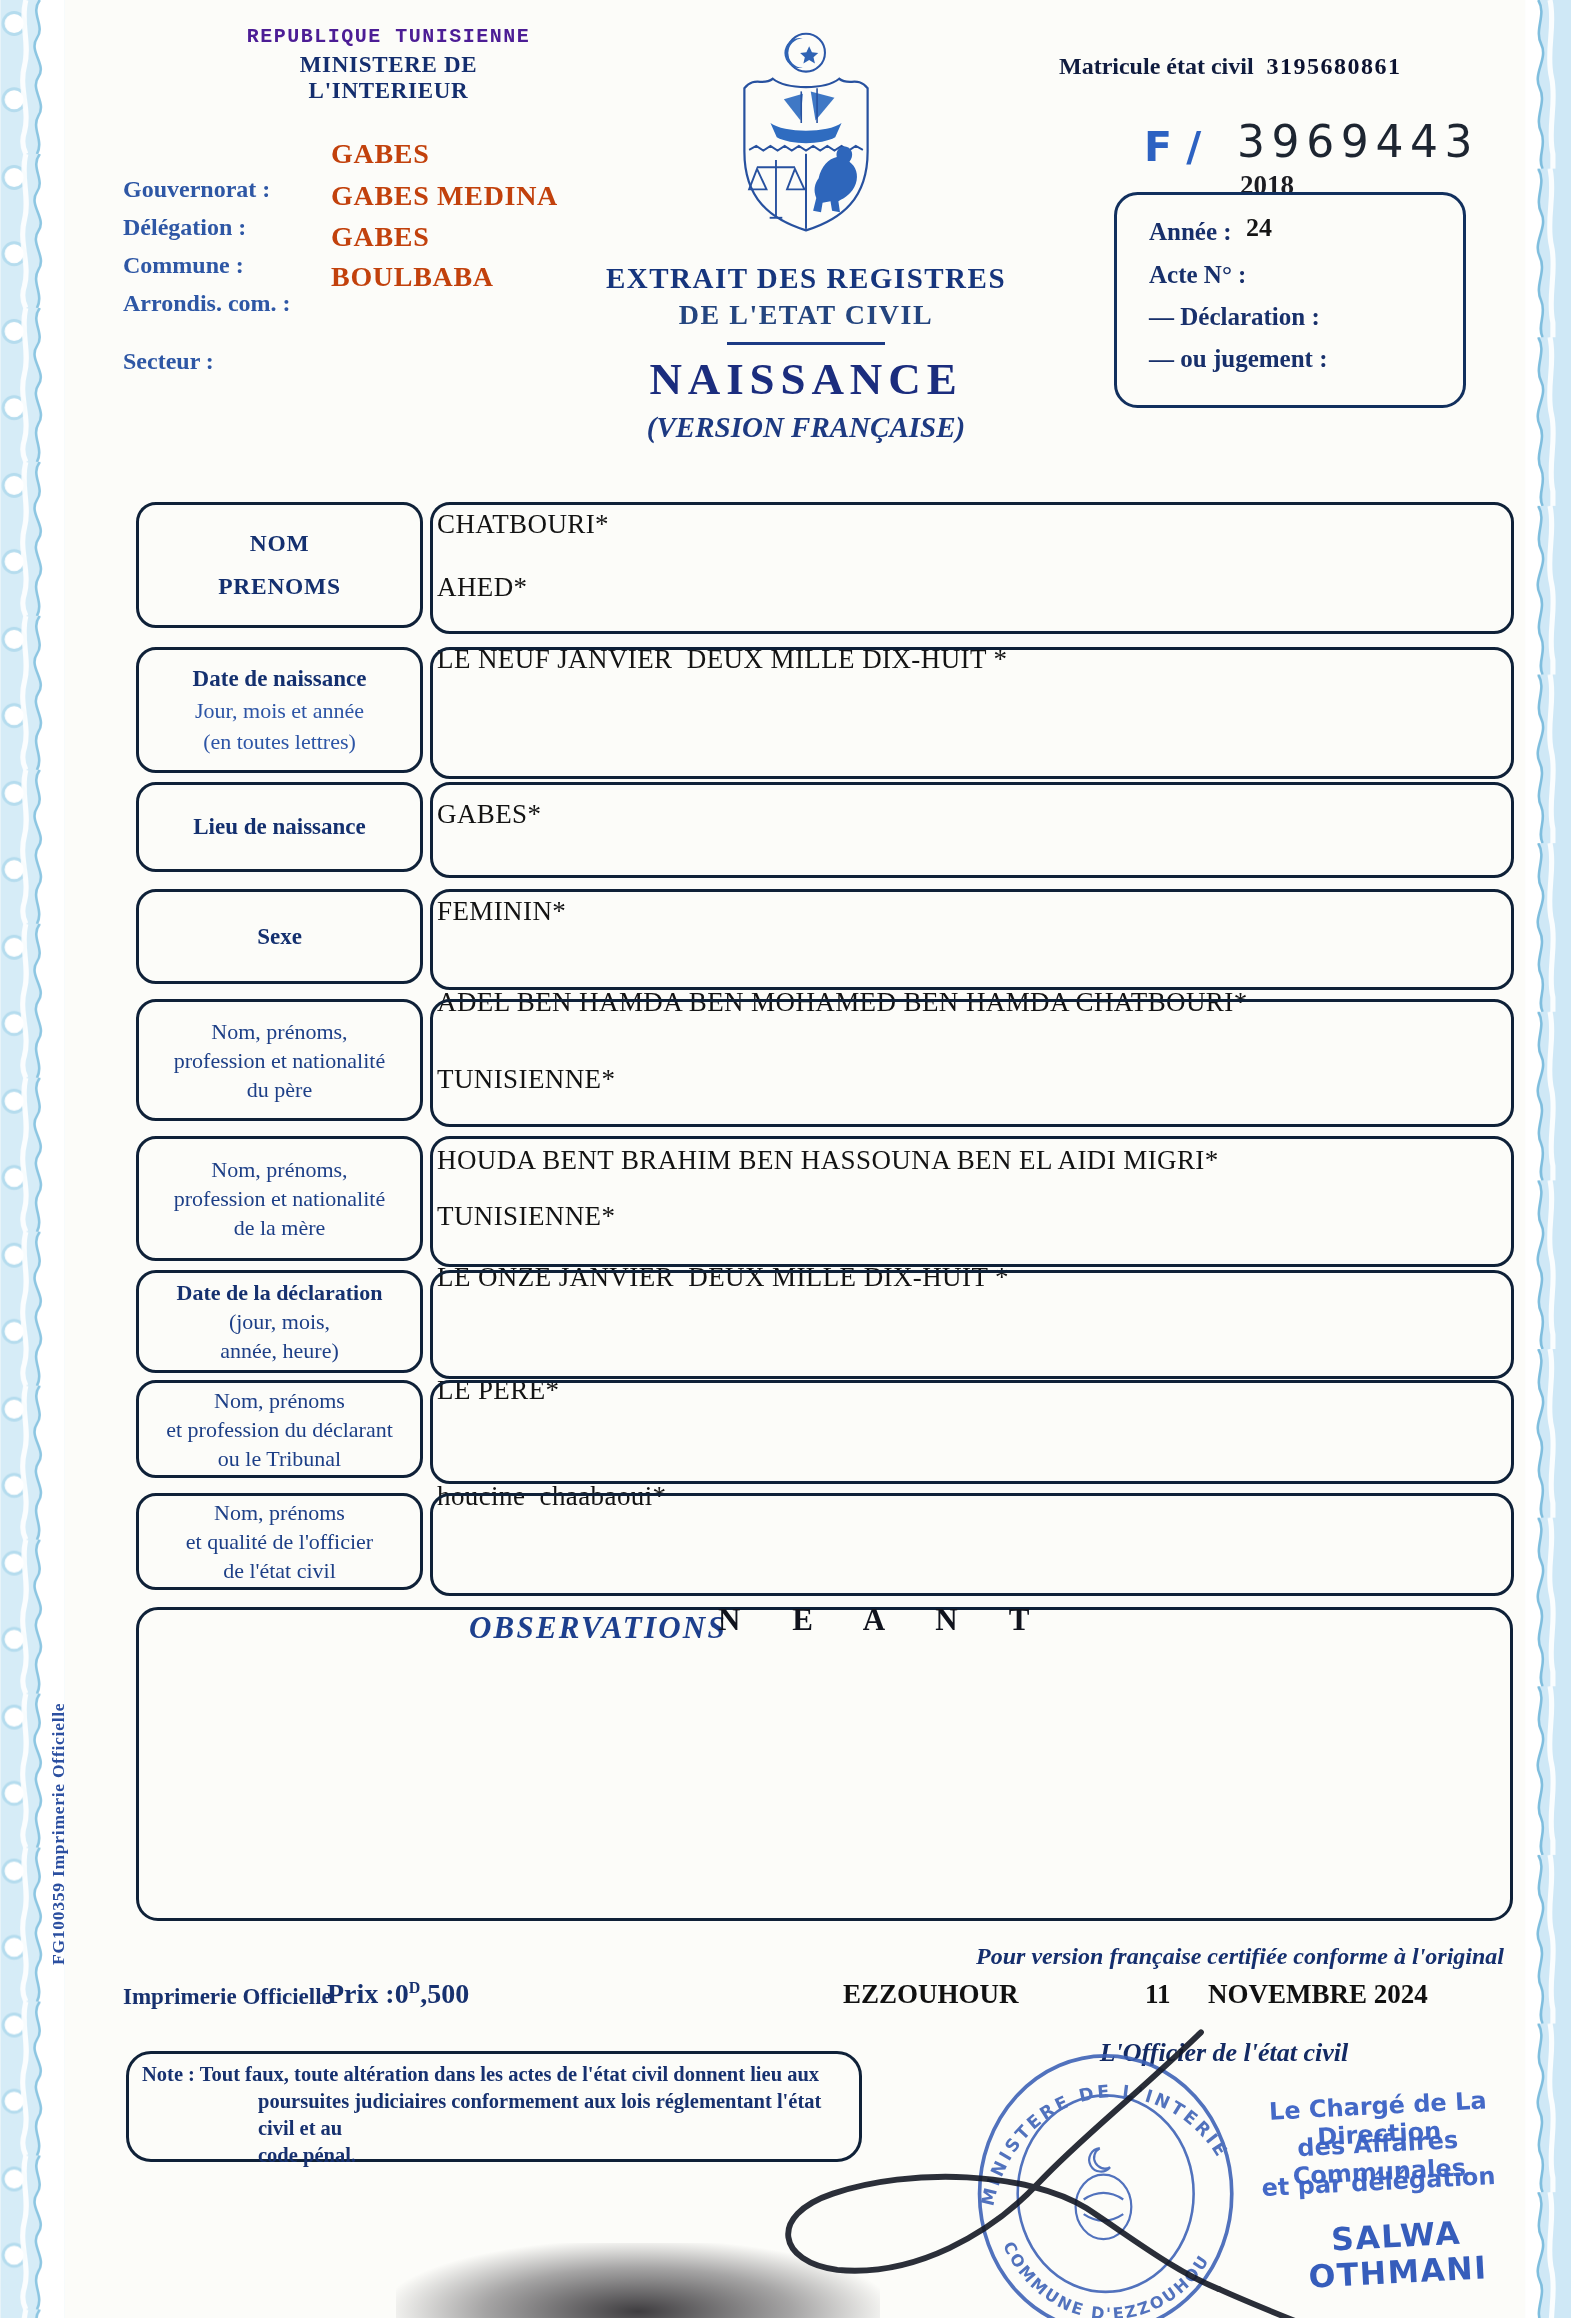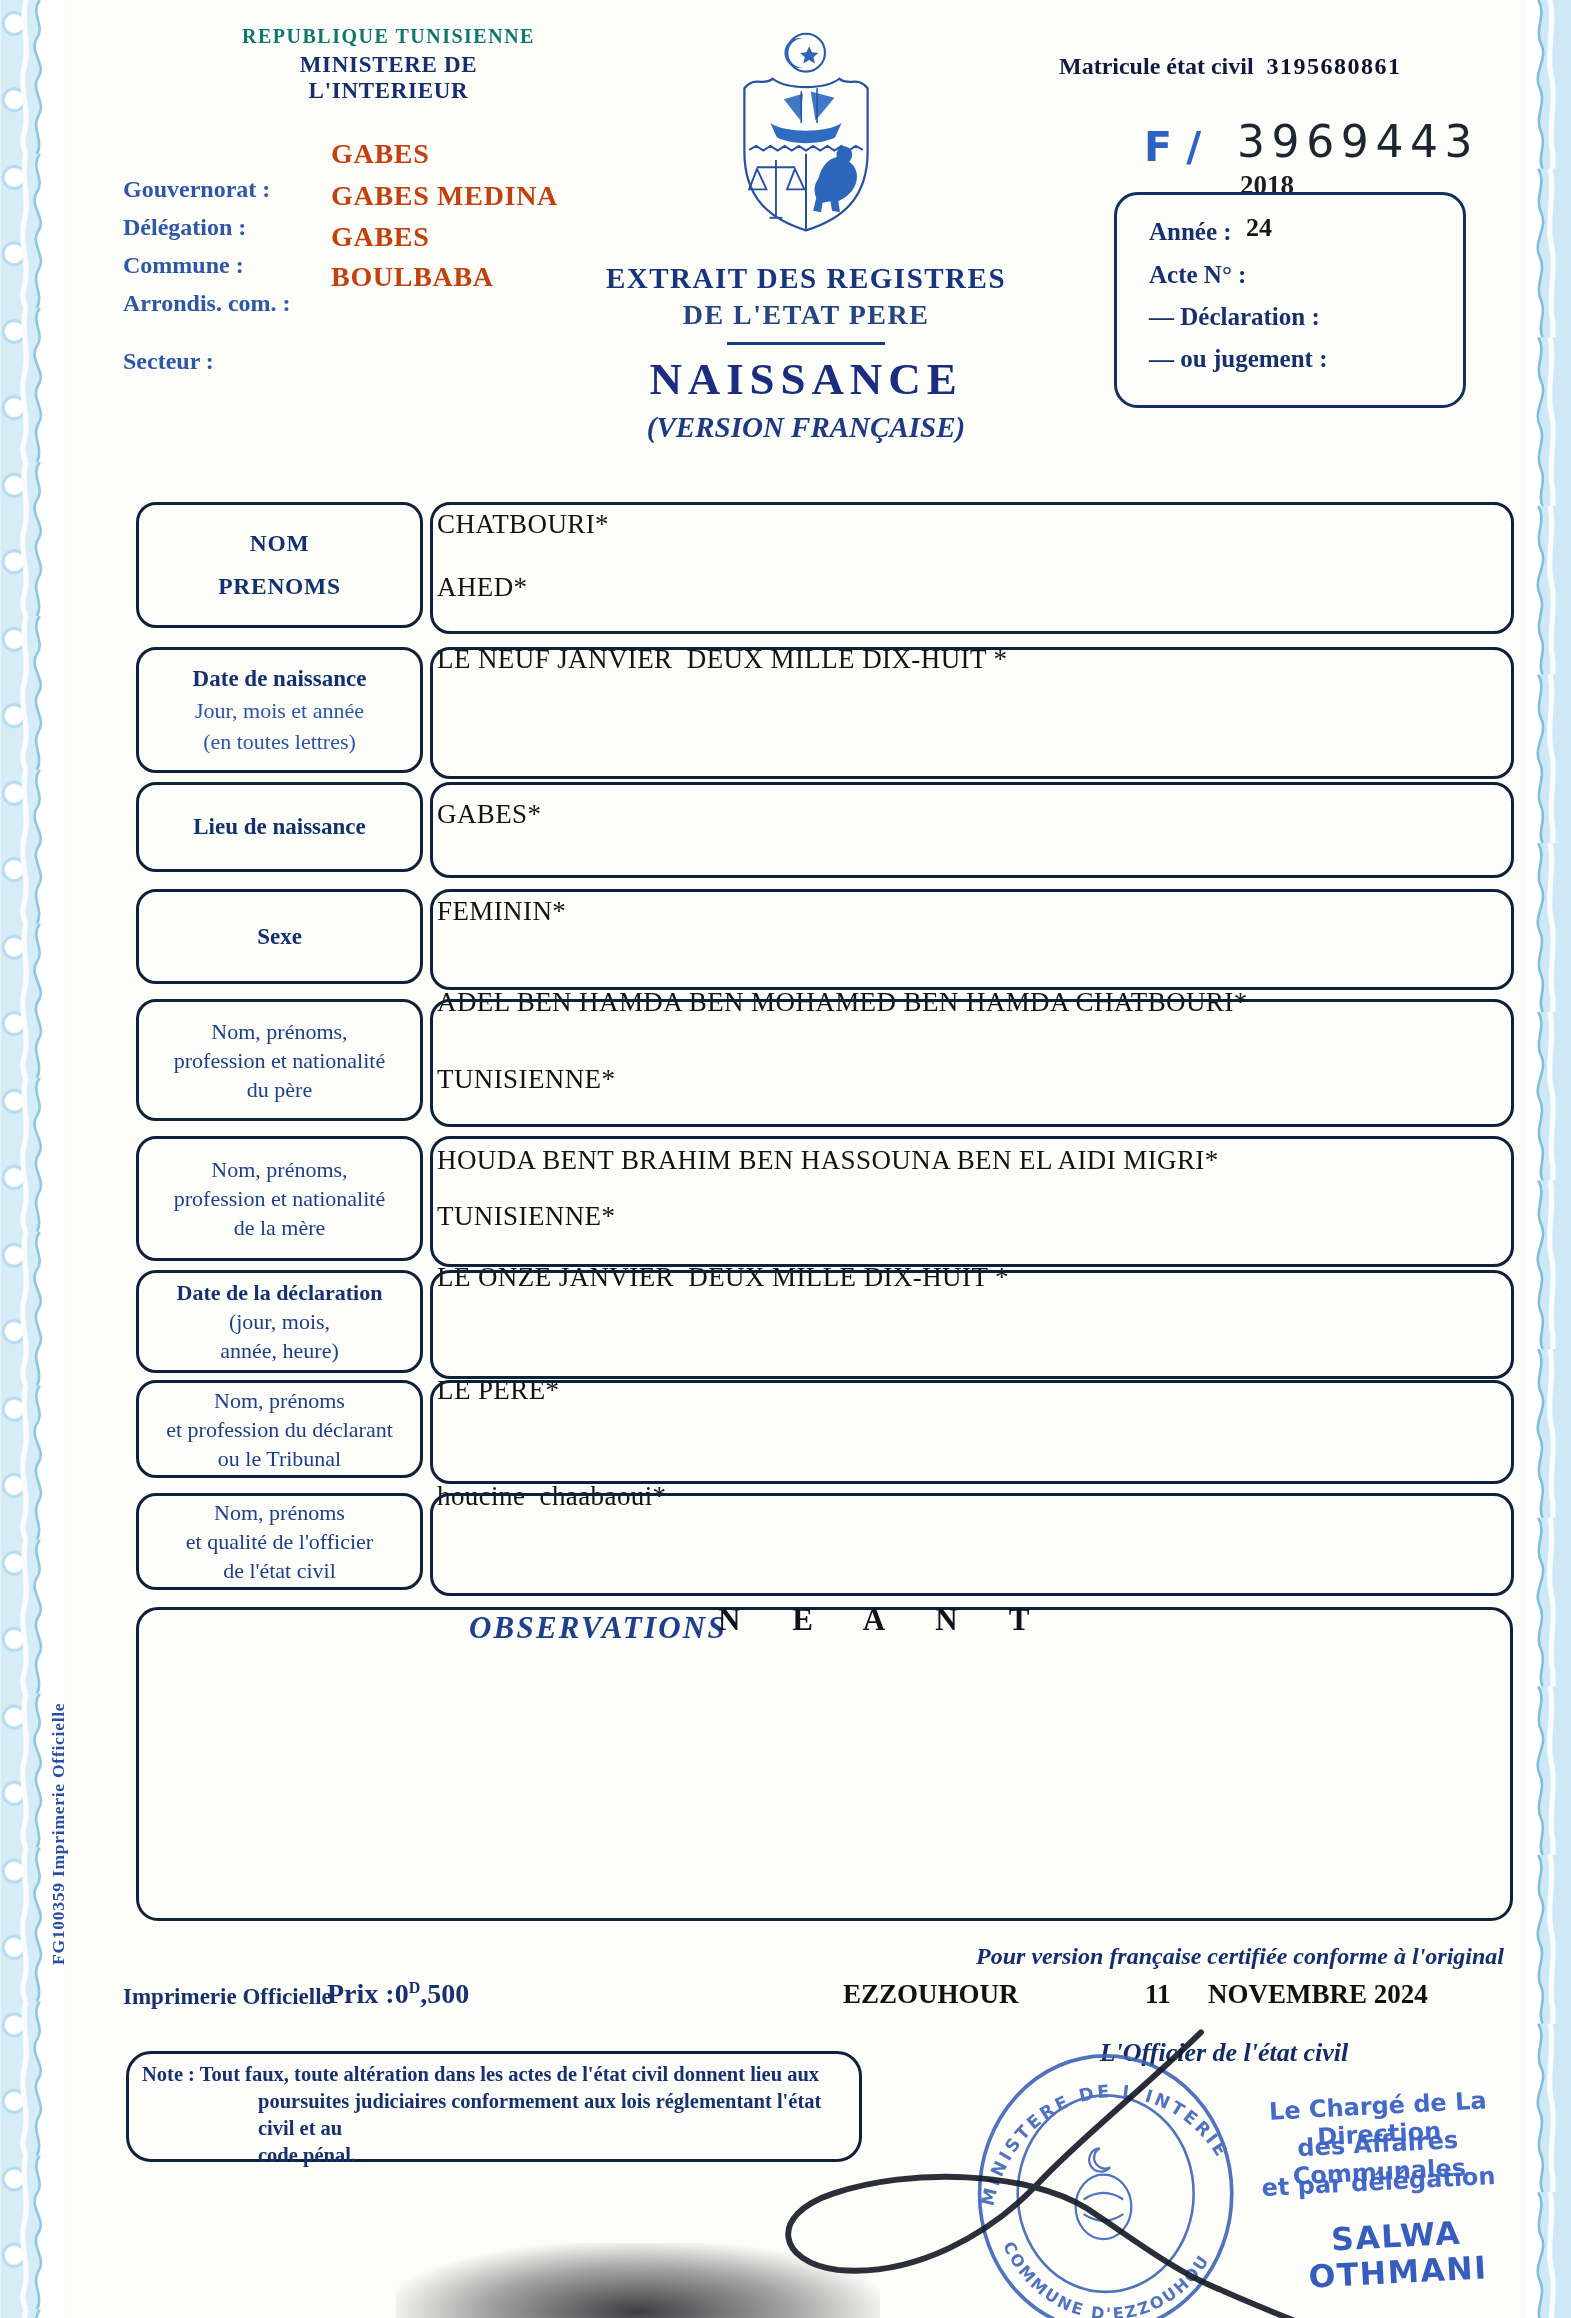--- a/index.html
+++ b/index.html
@@ -3,21 +3,21 @@
 <meta charset="utf-8">
 <style>
   html,body{margin:0;padding:0;background:#e8e8e4;}
   .page{position:relative;width:1572px;height:2319px;background:#fcfcf9;overflow:hidden;
         font-family:"Liberation Serif",serif;color:#14213f;}
   
   .edge{position:absolute;top:0;height:2319px;pointer-events:none;}
   .edge-l{left:0;} .edge-r{right:0;}
   
   .hdr-left{position:absolute;left:220px;top:25px;width:337px;text-align:center;}
-  .hdr-rep{font-size:20px;font-weight:bold;letter-spacing:1.5px;color:#0f766e;}
+  .hdr-rep{font-size:20px;font-weight:bold;letter-spacing:1.5px;color:#4c1d95;font-family:Liberation Mono, monospace;}
   .hdr-min{font-size:23px;font-weight:bold;letter-spacing:0.7px;color:#142e6e;margin-top:4.4px;}
   .adm-lbl{position:absolute;left:123px;width:235px;font-size:24px;font-weight:bold;color:#2e57a5;}
   .adm-val{position:absolute;left:317px;width:308px;font-size:28px;font-weight:bold;color:#c2410c;letter-spacing:0.7px;margin-left:14px;}
   .matr{position:absolute;left:1059px;top:53px;font-size:24px;font-weight:bold;color:#101c3f;}
   .matr b{color:#0c1230;letter-spacing:1.5px;margin-left:13px;}
   .fno-pre{position:absolute;left:1144px;top:123px;font-family:"DejaVu Sans",sans-serif;
            font-size:41px;font-weight:bold;color:#2d62c2;}
   .fno-num{position:absolute;left:1237px;top:116px;font-family:"DejaVu Sans",sans-serif;
            font-size:44px;color:#1d2531;letter-spacing:6.6px;}
   .fyear{position:absolute;left:1240px;top:170px;font-size:27px;font-weight:bold;color:#1c1c22;}
@@ -162,21 +162,21 @@
       <line x1="38" y1="172" x2="86" y2="172"></line>
       <path d="M38,174 L28,200 L50,200 Z"></path>
       <path d="M86,174 L76,200 L98,200 Z"></path>
       <line x1="54" y1="236" x2="70" y2="236"></line>
     </g>
     <path d="M116,186 C119,171 129,161 139,159 C137,151 143,144 151,146 C159,148 161,158 155,165 C163,171 167,181 163,193 C159,205 149,211 141,215 L143,229 L133,227 L131,215 L121,217 L119,229 L109,227 L113,211 C109,201 111,193 116,186 Z" fill="#2e66bb"></path>
   </svg>
 
   <div class="title">
     <div class="t1">EXTRAIT DES REGISTRES</div>
-    <div class="t2">DE L'ETAT PERE</div>
+    <div class="t2">DE L'ETAT CIVIL</div>
     <div class="t-rule"></div>
     <div class="t3">NAISSANCE</div>
     <div class="t4">(VERSION FRANÇAISE)</div>
   </div>
 
   <div class="lb" style="top:502px;height:126px;">
     <div class="l0 big">NOM</div>
     <div class="l0 big">PRENOMS</div>
   </div>
   <div class="lb" style="top:647px;height:126px;">

